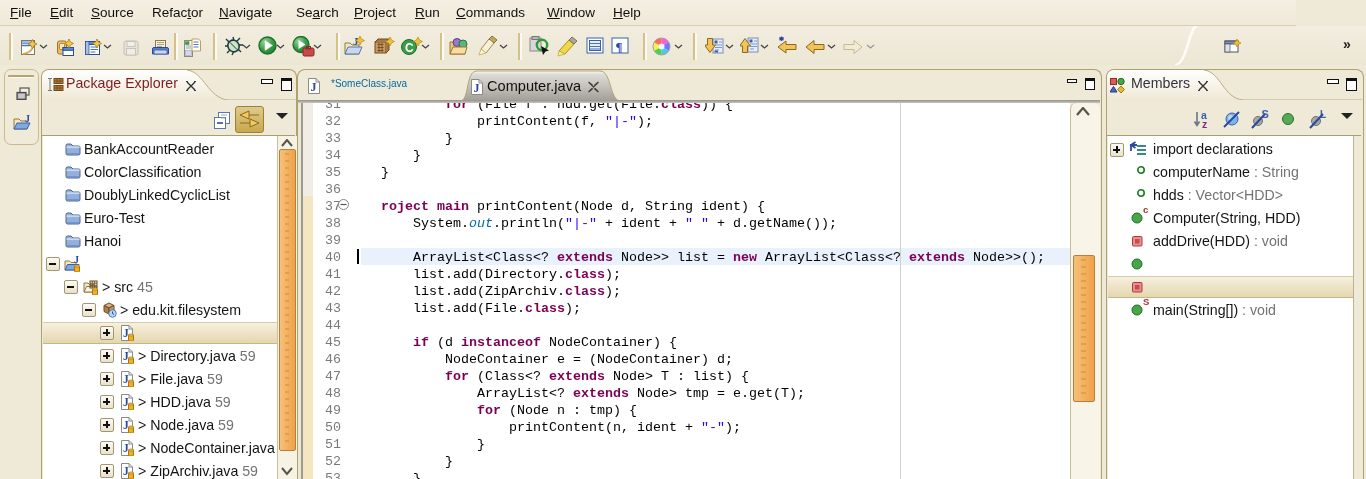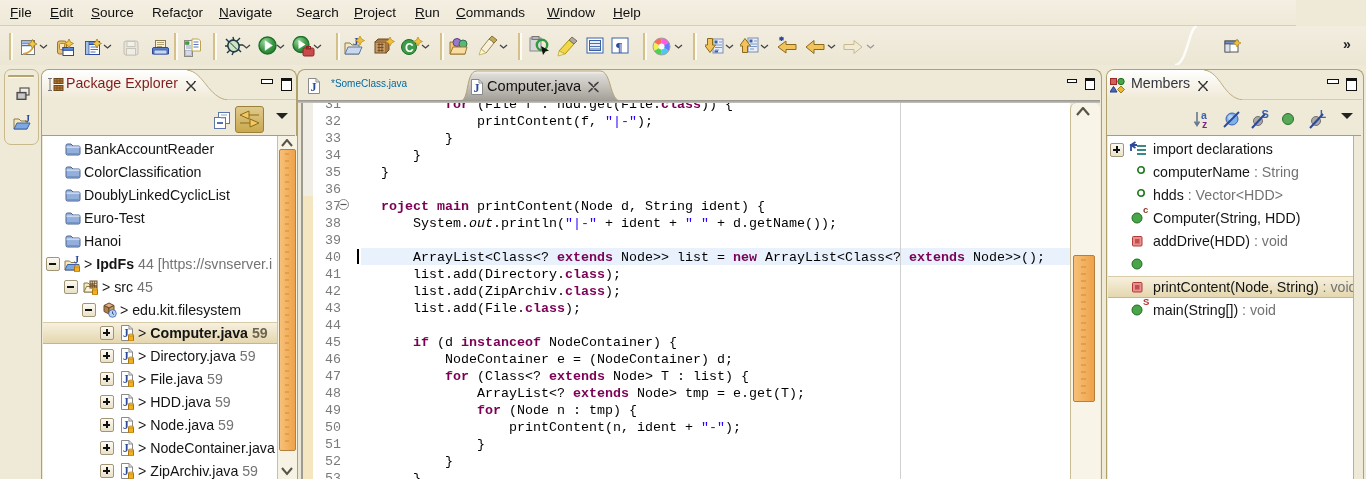--- a/index.html
+++ b/index.html
@@ -8,21 +8,21 @@
   background:linear-gradient(#F4EFE2,#EFE9D8);border-bottom:1px solid #D8CFB8;}
 .mi{position:absolute;top:5px;font-size:13.5px;color:#101010;}
 #toolbar{position:absolute;left:0;top:26px;width:1366px;height:39px;
   background:linear-gradient(#F2EDDF,#ECE6D4);}
 .tsep{position:absolute;top:7px;width:2px;height:27px;background:#D5C08A;border-right:2px solid #FCFAF2;}
 .dd{position:absolute;width:9px;height:5px;}
 .panel{position:absolute;background:#EFE9D8;border:1px solid #AFA06C;border-bottom:none;border-radius:8px 8px 0 0;}
 .white{position:absolute;background:#fff;}
 .k{color:#7B0055;font-weight:bold;}
 .s{color:#2A00FF;}
-.o{color:#000000;font-style:italic;}
+.o{color:#0369a1;font-style:italic;}
 pre{margin:0;font-family:"Liberation Mono",monospace;font-size:13.3333px;line-height:17px;}
 .row{position:absolute;white-space:nowrap;font-size:14.2px;color:#141414;height:23px;line-height:23px;}
 .dec{color:#737373;}
 .sel{position:absolute;background:linear-gradient(#F6F0DE,#E4D7AF);border-top:1px solid #D8CCA8;border-bottom:1px solid #C6B786;}
 .exp{position:absolute;width:12px;height:12px;background:linear-gradient(#FCFAF2,#E9E1CA);
   border:1px solid #A29676;border-radius:2px;}
 .exp i{position:absolute;left:2px;top:5px;width:7px;height:1.6px;background:#111;}
 .exp.plus i.v{left:5px;top:2px;width:1.6px;height:7px;}
 .vline{position:absolute;width:1px;}
 .hline{position:absolute;height:1px;}
@@ -366,21 +366,20 @@
   <svg class="abs" style="left:22px;top:97px" width="16" height="16">
         <use href="#i-folder"></use>
       </svg>
   <div class="row" style="left:41px;top:93.5px">Hanoi</div>
   <div class="exp" style="left:3px;top:121px">
         <i></i>
       </div>
   <svg class="abs" style="left:21px;top:120px" width="16" height="16">
         <use href="#i-jproj"></use>
       </svg>
-  <div class="row" style="left:41px;top:116.5px">&gt; <b>IpdFs</b> <span class="dec">44 [https://svnserver.i</span></div>
   <div class="exp" style="left:21px;top:144px">
         <i></i>
       </div>
   <svg class="abs" style="left:40px;top:143px" width="16" height="16">
         <use href="#i-srcf"></use>
       </svg>
   <div class="row" style="left:59px;top:139.5px">&gt; src <span class="dec">45</span></div>
   <div class="exp" style="left:39px;top:167px">
         <i></i>
       </div>
@@ -388,21 +387,20 @@
         <use href="#i-pkg"></use>
       </svg>
   <div class="row" style="left:77px;top:162.5px">&gt; edu.kit.filesystem</div>
   <div class="exp plus" style="left:57px;top:190px">
         <i></i>
         <i class="v"></i>
       </div>
   <svg class="abs" style="left:76px;top:189px" width="16" height="16">
         <use href="#i-jfile"></use>
       </svg>
-  <div class="row" style="left:95px;top:185.5px">&gt; <b>Computer.java</b> <span class="dec" style="color:#6E6450;font-weight:bold">59</span></div>
   <div class="exp plus" style="left:57px;top:213px">
         <i></i>
         <i class="v"></i>
       </div>
   <svg class="abs" style="left:76px;top:212px" width="16" height="16">
         <use href="#i-jfile"></use>
       </svg>
   <div class="row" style="left:95px;top:208.5px">&gt; Directory.java <span class="dec">59</span></div>
   <div class="exp plus" style="left:57px;top:236px">
         <i></i>
@@ -631,20 +629,19 @@
         <rect x="3" y="3" width="4.5" height="4.5" fill="#C05050"></rect>
       </svg>
   <div class="row" style="left:45px;top:93.5px">addDrive(HDD) <span class="dec">: void</span></div>
   <svg class="abs" style="left:23px;top:122px" width="12" height="12">
         <circle cx="6" cy="6" r="5" fill="#4AA44A" stroke="#1E6E1E"></circle>
       </svg>
   <svg class="abs" style="left:24px;top:146px" width="11" height="11">
         <rect x="0.5" y="0.5" width="9.5" height="9.5" rx="1" fill="#E89090" stroke="#B03A3A"></rect>
         <rect x="3" y="3" width="4.5" height="4.5" fill="#C05050"></rect>
       </svg>
-  <div class="row" style="left:45px;top:139.5px">printContent(Node, String) <span class="dec">: void</span></div>
   <svg class="abs" style="left:23px;top:168px" width="12" height="12">
         <circle cx="6" cy="6" r="5" fill="#4AA44A" stroke="#1E6E1E"></circle>
       </svg>
   <div class="abs" style="left:35px;top:160px;font-size:9.5px;font-weight:bold;color:#B03030">S</div>
   <div class="row" style="left:45px;top:162.5px">main(String[]) <span class="dec">: void</span></div>
 </div>
 </div>
 
 </body></html>

